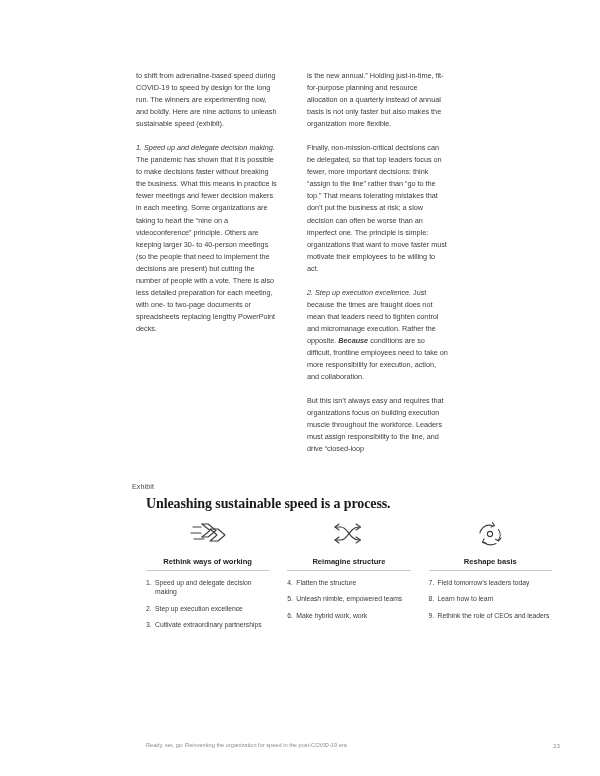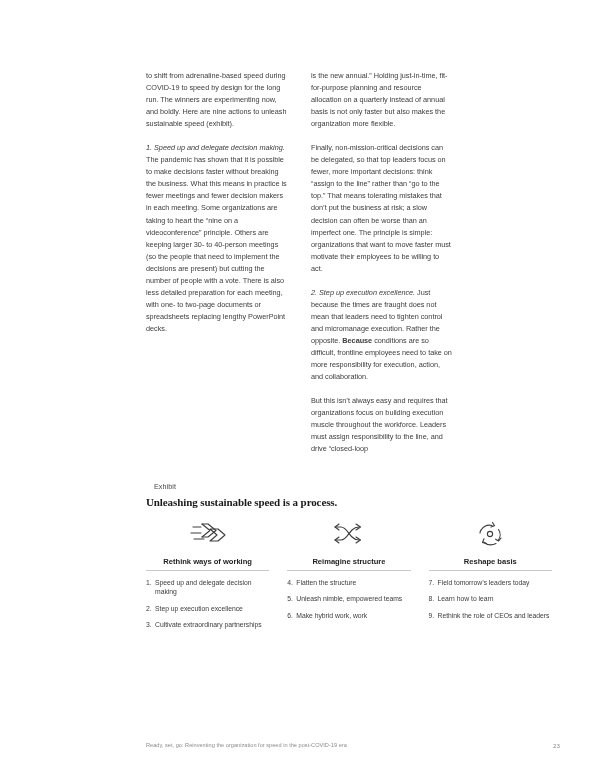--- a/index.html
+++ b/index.html
@@ -19,57 +19,57 @@
     position: absolute;
     left: 0; top: 0;
     width: 600px;
     height: 776px;
     background: #ffffff;
   }
 
   
   .columns {
     position: absolute;
-    left: 146px;
+    left: 136px;
     top: 70px;
     width: 312px;
     display: flex;
-    gap: 24px;
+    gap: 30px;
   }
   .col {
     width: 141px;
   }
   p.body {
     margin: 0 0 12px 0;
     font-size: 7.3px;
     line-height: 12.05px;
     color: #3c3c3c;
     letter-spacing: -0.03px;
     text-align: left;
   }
   p.body:last-child { margin-bottom: 14px; }
   .it { font-style: italic; }
-  .it-b { font-weight: bold; }
+  .it-b { font-style: italic; font-weight: bold; }
 
   
   .exhibit-label {
     position: absolute;
-    left: 154px;
+    left: 132px;
     top: 482px;
     font-size: 7.2px;
     color: #4a4a4a;
     letter-spacing: 0.05px;
   }
   .exhibit-title {
     position: absolute;
     left: 146px;
     top: 496px;
     font-family: "Liberation Serif", serif;
     font-weight: bold;
-    font-size: 11px;
+    font-size: 14px;
     color: #1a1a1a;
     letter-spacing: -0.1px;
   }
 
   .exhibit-cols {
     position: absolute;
     left: 146px;
     top: 518px;
     width: 424px;
     display: flex;

